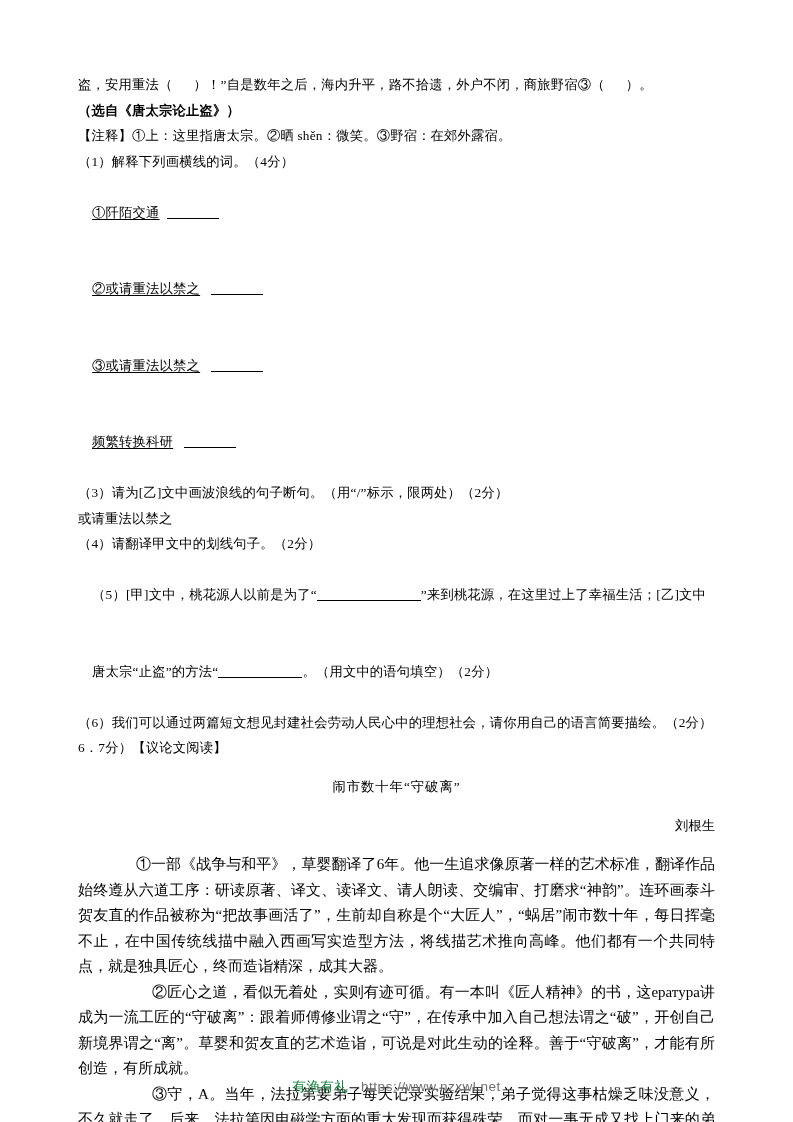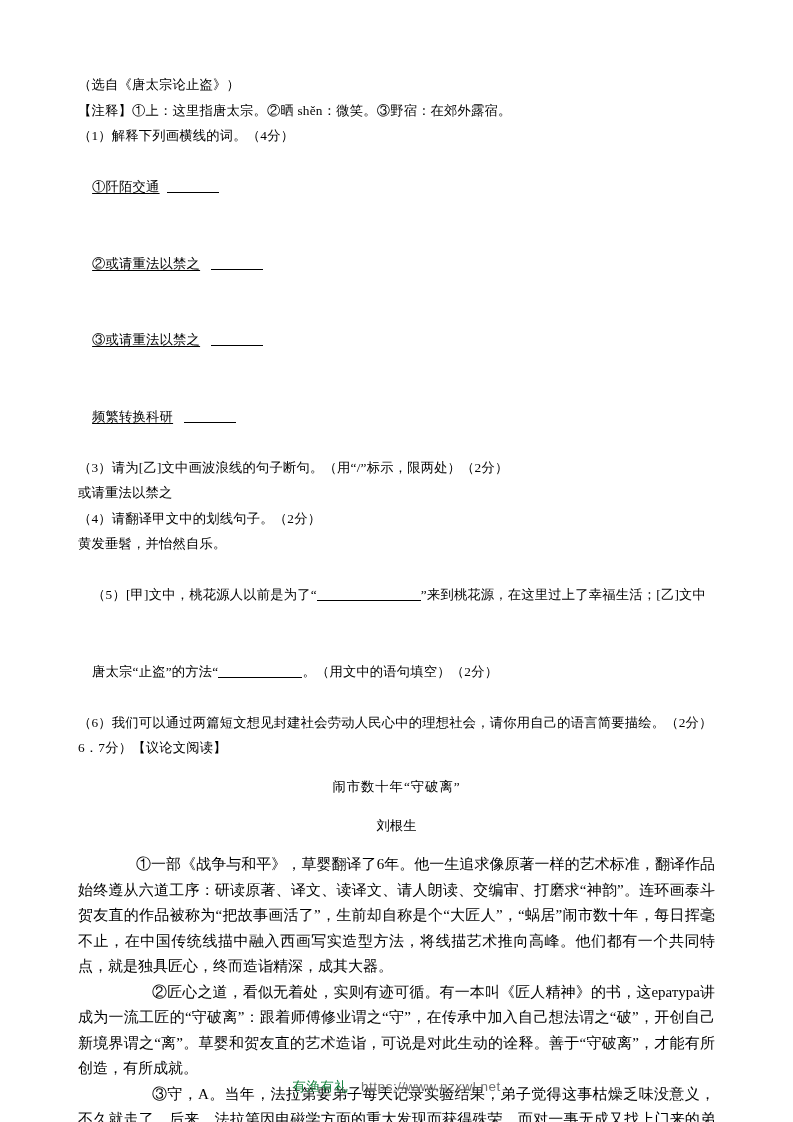--- a/index.html
+++ b/index.html
@@ -23,21 +23,21 @@
     box-sizing: border-box;
     padding: 72px 78px 0 78px;
   }
   .line {
     font-size: 13.3px;
     line-height: 25.5px;
     letter-spacing: 0.2px;
     white-space: pre-wrap;
     margin: 0;
   }
-  .indent1 { text-indent: 0; }
+  .indent1 { text-indent: 0; font-weight: bold; }
   .underline-word {
     text-decoration: underline;
     text-underline-offset: 2px;
     margin-top: 33px;
   }
   .blank-short {
     display: inline-block;
     width: 52px;
     border-bottom: 1px solid #000;
     vertical-align: -2px;
@@ -60,21 +60,21 @@
   }
   .title-main {
     font-size: 13.3px;
     line-height: 26px;
     text-align: center;
     letter-spacing: 1px;
   }
   .author {
     font-size: 13.3px;
     line-height: 26px;
-    text-align: center;
+    text-align: right;
   }
   .body-para {
     font-size: 15px;
     line-height: 25.5px;
     text-indent: 32px;
     text-align: justify;
     text-justify: inter-ideograph;
     margin: 0;
   }
   .body-para.deep { text-indent: 58px; }
@@ -91,20 +91,21 @@
     letter-spacing: 0.5px;
   }
   .wm-cn { color: #15803d; }
   .seg { white-space: pre-wrap; }
 </style>
 </head>
 <body>
 
 <div class="page">
 
+  <p class="line">盗，安用重法（      ）！”自是数年之后，海内升平，路不拾遗，外户不闭，商旅野宿③（      ）。</p>
 
   <p class="line indent1">（选自《唐太宗论止盗》）</p>
 
   <p class="line">【注释】①上：这里指唐太宗。②晒 shěn：微笑。③野宿：在郊外露宿。</p>
 
   <p class="line">（1）解释下列画横线的词。（4分）</p>
 
   <p class="line">
     <span class="underline-word">①阡陌交通</span><span class="seg">  </span><span class="blank-short"></span>
   </p>
@@ -121,21 +122,20 @@
     <span class="underline-word">频繁转换科研</span><span class="seg">   </span><span class="blank-short"></span>
   </p>
 
 
   <p class="line">（3）请为[乙]文中画波浪线的句子断句。（用“/”标示，限两处）（2分）</p>
 
   <p class="line">或请重法以禁之</p>
 
   <p class="line">（4）请翻译甲文中的划线句子。（2分）</p>
 
-  <p class="line">黄发垂髫，并怡然自乐。</p>
 
   <p class="line justify">
     <span>（5）[甲]文中，桃花源人以前是为了“</span><span class="blank-long"></span><span>”来到桃花源，在这里过上了幸福生活；[乙]文中</span>
   </p>
 
   <p class="line">
     <span>唐太宗“止盗”的方法“</span><span class="blank-mid"></span><span>。（用文中的语句填空）（2分）</span>
   </p>
 
   <p class="line justify">（6）我们可以通过两篇短文想见封建社会劳动人民心中的理想社会，请你用自己的语言简要描绘。（2分）</p>

